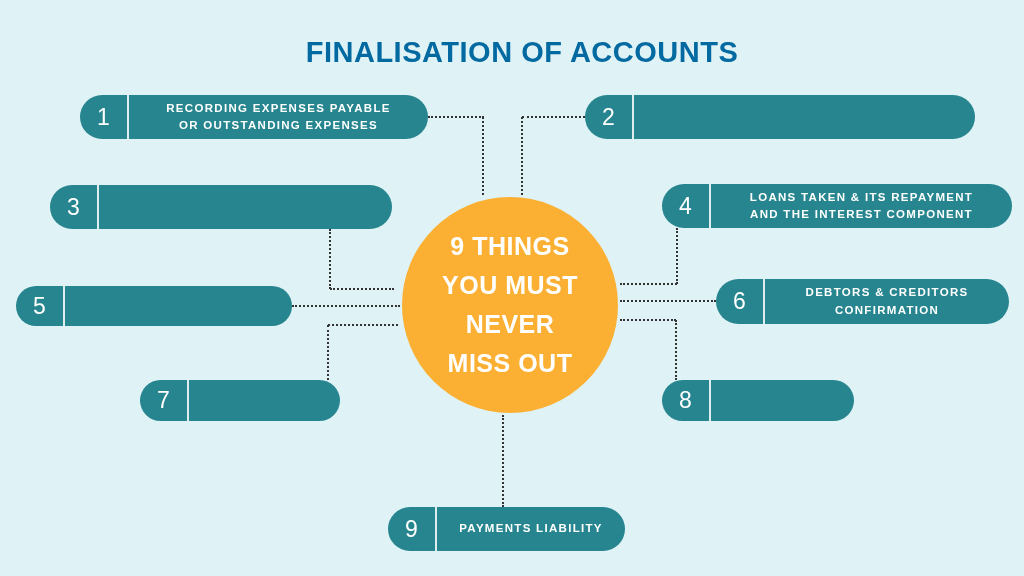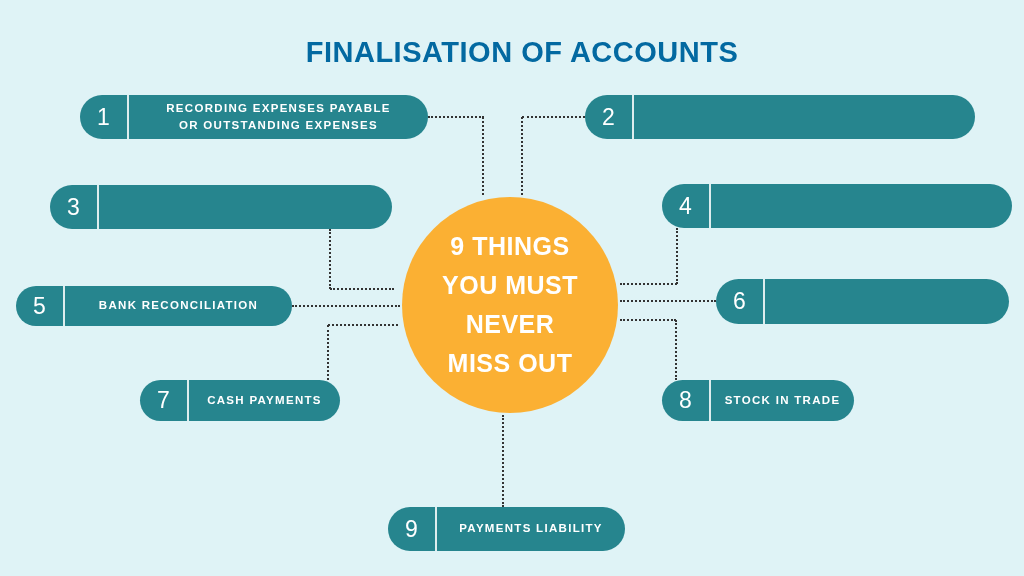--- a/index.html
+++ b/index.html
@@ -131,39 +131,40 @@
   <div class="pill" id="pill-2">
     <div class="num">2</div>
   </div>
 
   <div class="pill" id="pill-3">
     <div class="num">3</div>
   </div>
 
   <div class="pill" id="pill-4">
     <div class="num">4</div>
+    <div class="lbl">LOANS TAKEN &amp; ITS REPAYMENT
+AND THE INTEREST COMPONENT</div>
   </div>
 
   <div class="pill" id="pill-5">
     <div class="num">5</div>
-    <div class="lbl">BANK RECONCILIATION</div>
   </div>
 
   <div class="pill" id="pill-6">
     <div class="num">6</div>
+    <div class="lbl">DEBTORS &amp; CREDITORS
+CONFIRMATION</div>
   </div>
 
   <div class="pill" id="pill-7">
     <div class="num">7</div>
-    <div class="lbl">CASH PAYMENTS</div>
   </div>
 
   <div class="pill" id="pill-8">
     <div class="num">8</div>
-    <div class="lbl">STOCK IN TRADE</div>
   </div>
 
   <div class="pill" id="pill-9">
     <div class="num">9</div>
     <div class="lbl">PAYMENTS LIABILITY</div>
   </div>
 
 </div>
 
 </body></html>

